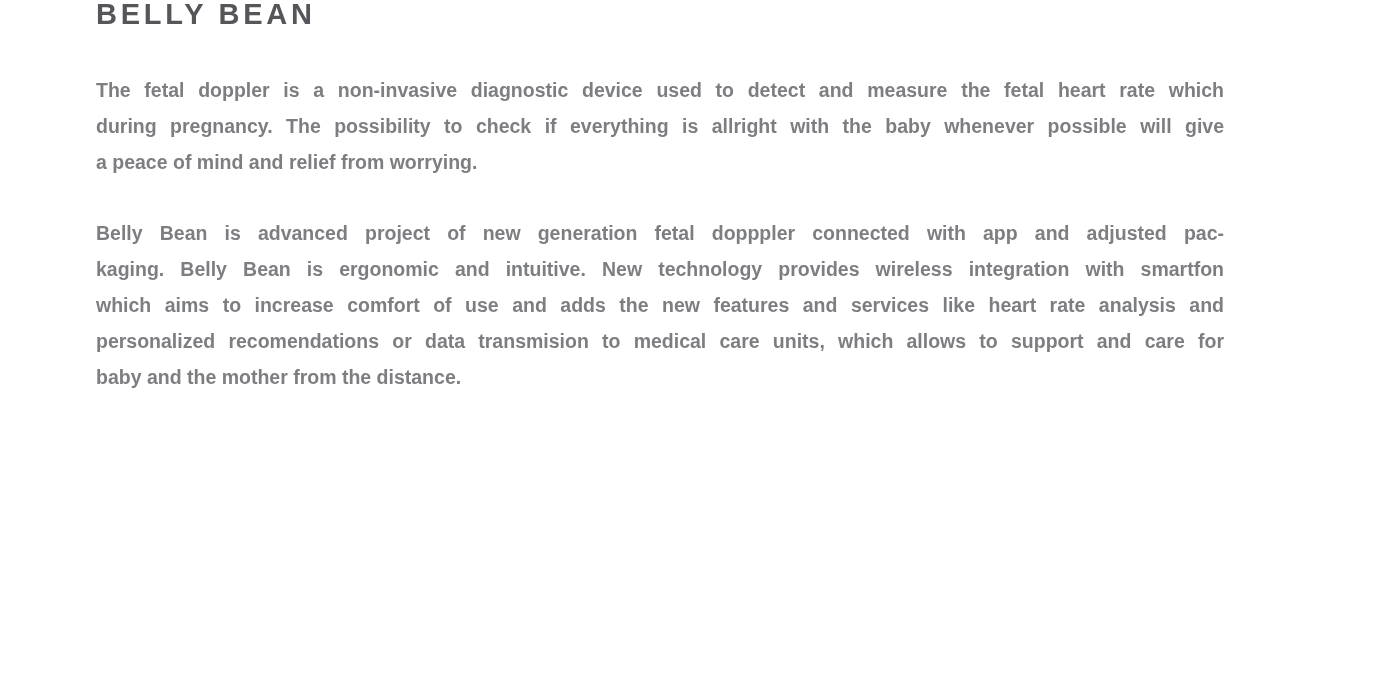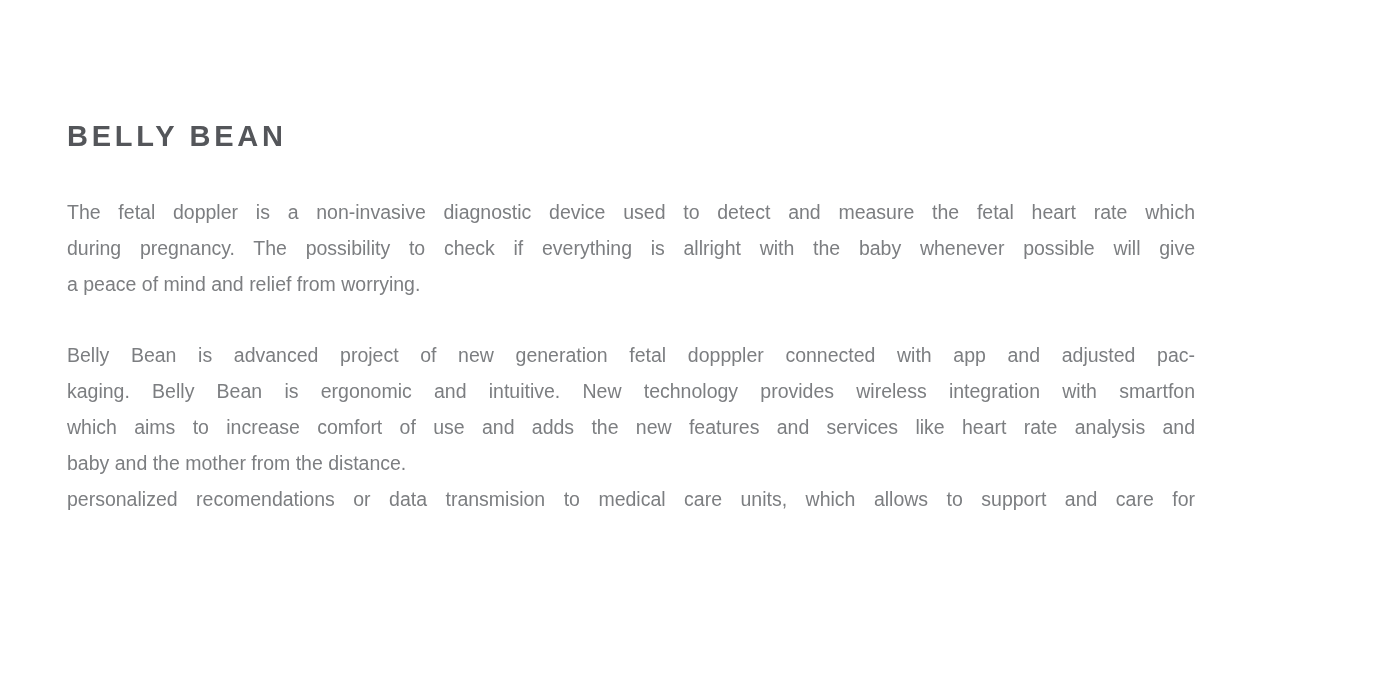--- a/index.html
+++ b/index.html
@@ -10,34 +10,33 @@
   * { margin: 0; padding: 0; box-sizing: border-box; }
   html, body {
     width: 1400px;
     height: 682px;
     background: var(--page-bg);
     overflow: hidden;
     font-family: "Liberation Sans", sans-serif;
   }
   .article {
     width: 1128px;
-    margin-left: 67px;
-    padding-top: 122px;
+    margin-left: 96px;
   }
   .page-title {
     font-size: 29px;
     line-height: 1;
     font-weight: 700;
     letter-spacing: 0.13em;
     color: var(--heading-color);
   }
   .paragraph {
     font-size: 19.5px;
     line-height: 36px;
-    font-weight: 400;
+    font-weight: 700;
     color: var(--body-color);
   }
   .paragraph-1 { margin-top: 43px; }
   .paragraph-2 { margin-top: 35px; }
   .text-line {
     text-align: justify;
     text-align-last: justify;
     white-space: nowrap;
   }
   .text-line.last-line {
@@ -54,16 +53,16 @@
   <div class="paragraph paragraph-1">
     <div class="text-line">The fetal doppler is a non-invasive diagnostic device used to detect and measure the fetal heart rate which</div>
     <div class="text-line">during pregnancy. The possibility to check if everything is allright with the baby whenever possible will give</div>
     <div class="text-line last-line">a peace of mind and relief from worrying.</div>
   </div>
 
   <div class="paragraph paragraph-2">
     <div class="text-line">Belly Bean is advanced project of new generation fetal dopppler connected with app and adjusted pac-</div>
     <div class="text-line">kaging. Belly Bean is ergonomic and intuitive. New technology provides wireless integration with smartfon</div>
     <div class="text-line">which aims to increase comfort of use and adds the new features and services like heart rate analysis and</div>
+    <div class="text-line">personalized recomendations or data transmision to medical care units, which allows to support and care for</div>
     <div class="text-line last-line">baby and the mother from the distance.</div>
-    <div class="text-line">personalized recomendations or data transmision to medical care units, which allows to support and care for</div>
   </div>
 </div>
 
 </body></html>

